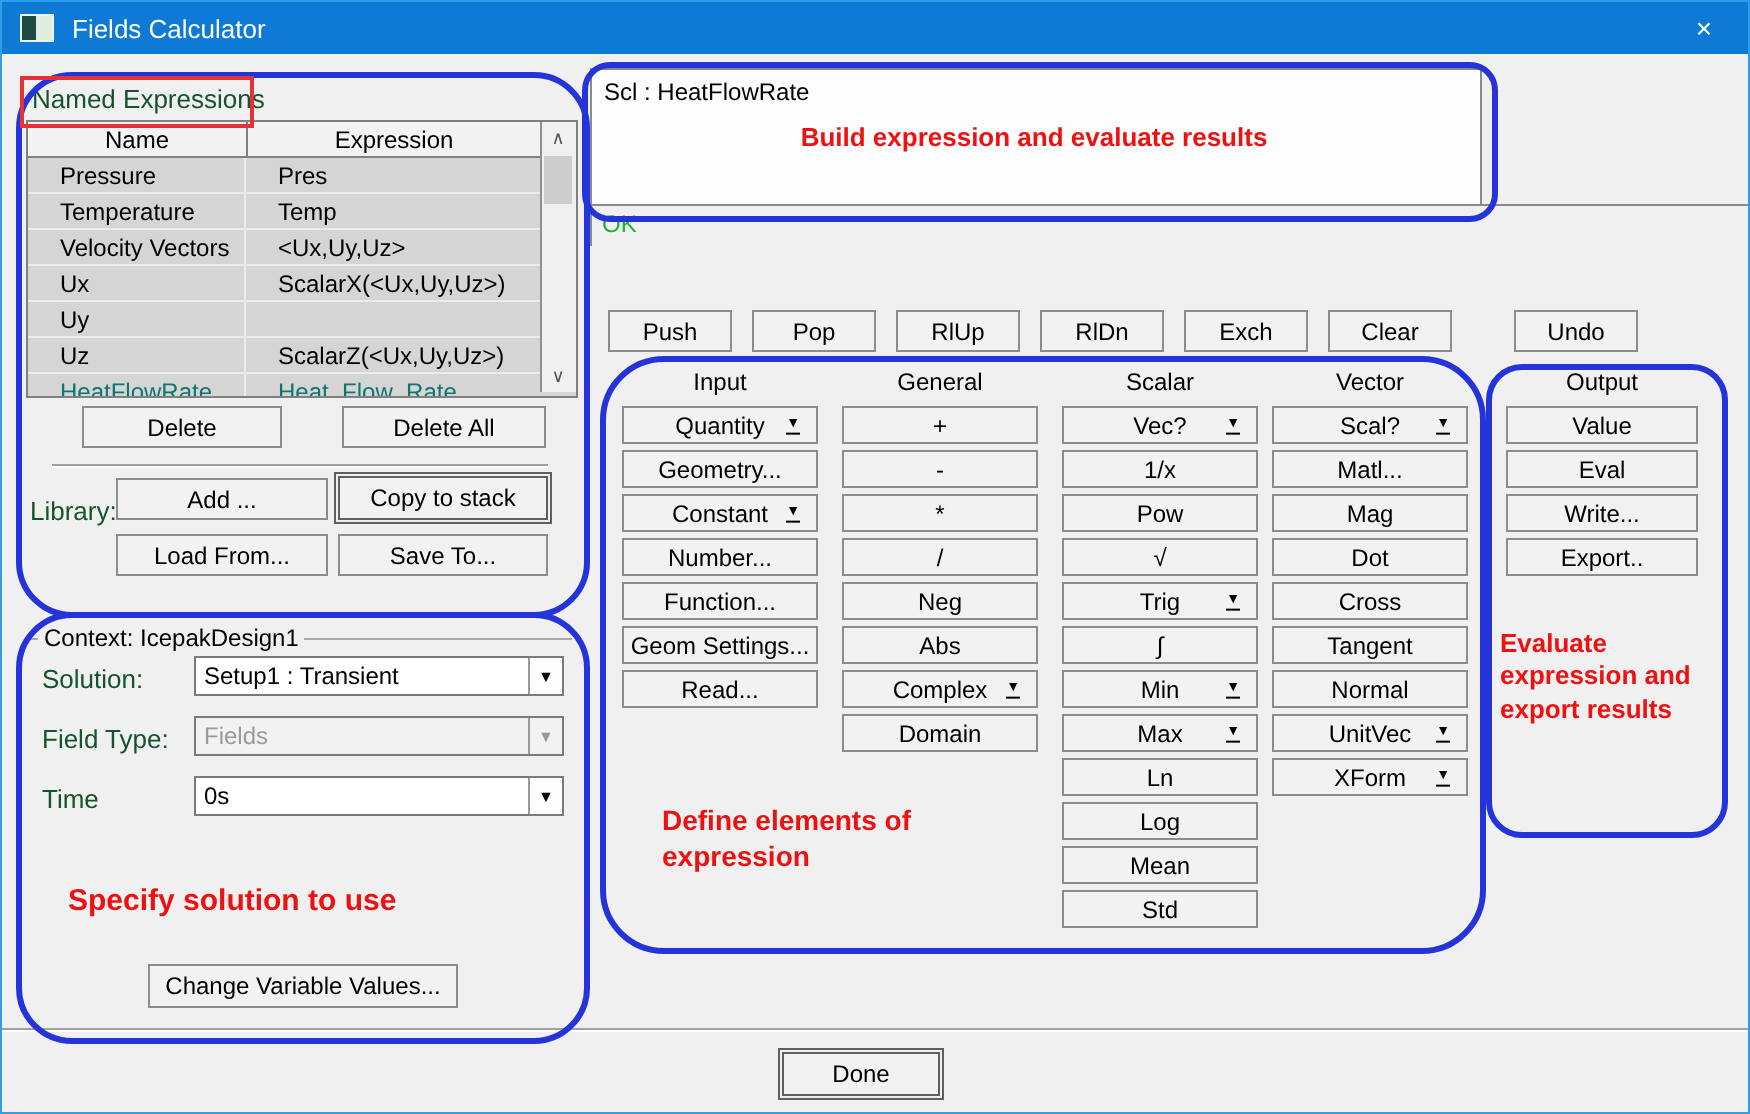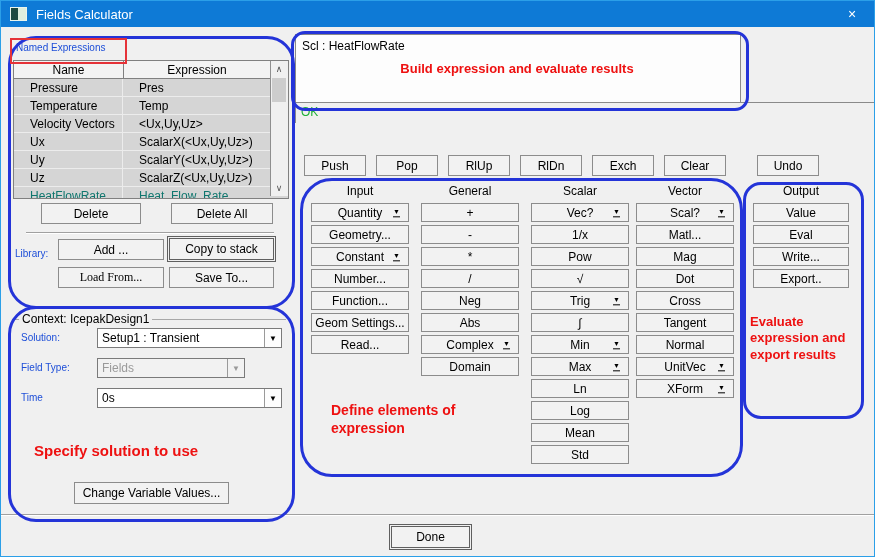--- a/index.html
+++ b/index.html
@@ -35,21 +35,21 @@
   .tbody{height:119px;overflow:hidden;}
   .trow{display:flex;height:18px;background:#d5d5d5;border-bottom:1px solid #ececec;box-sizing:border-box;}
   .td{padding-left:16px;display:flex;align-items:center;font-size:12px;box-sizing:border-box;white-space:nowrap;overflow:hidden;}
   .td.name{width:109px;border-right:1px solid #ececec;}
   .td.expr{flex:1;}
   .trow.dim .td{color:#0f766e;}
   .vscroll{position:absolute;right:0;top:0;width:17px;height:135px;border-left:1px solid #8f8f8f;background:#f0f0f0;}
   .sbtn{position:absolute;left:0;width:16px;height:16px;display:flex;align-items:center;justify-content:center;font-size:9px;color:#555;background:#f0f0f0;}
   .sthumb{position:absolute;left:1px;top:17px;width:14px;height:24px;background:#cdcdcd;}
   .hline{position:absolute;height:1px;background:#a0a0a0;border-bottom:1px solid #fff;}
-  .lbl{position:absolute;font-size:10px;color:#1d4ed8;}
+  .lbl{position:absolute;font-size:13px;color:#14532d;}
   .colhead{position:absolute;top:183px;text-align:center;font-size:12px;}
   .okstrip{position:absolute;left:294px;top:101px;width:577px;height:20px;border-top:1px solid #8a8a8a;border-left:1px solid #8a8a8a;padding-left:24px;}
   .okstrip span{position:absolute;left:5px;top:2px;color:#21b038;font-size:12px;}
   .exprbox{position:absolute;left:294px;top:33px;width:444px;height:67px;background:#fdfdfd;border:1px solid #8a8a8a;}
   .exprbox .cur{position:absolute;left:6px;top:4px;font-size:12px;}
 </style>
 </head>
 <body>
 
 <div class="dialog">
@@ -83,21 +83,20 @@
       <div class="trow">
         <div class="td name">Velocity Vectors</div>
         <div class="td expr">&lt;Ux,Uy,Uz&gt;</div>
       </div>
       <div class="trow">
         <div class="td name">Ux</div>
         <div class="td expr">ScalarX(&lt;Ux,Uy,Uz&gt;)</div>
       </div>
       <div class="trow">
         <div class="td name">Uy</div>
-        <div class="td expr">ScalarY(&lt;Ux,Uy,Uz&gt;)</div>
       </div>
       <div class="trow">
         <div class="td name">Uz</div>
         <div class="td expr">ScalarZ(&lt;Ux,Uy,Uz&gt;)</div>
       </div>
       <div class="trow dim">
         <div class="td name">HeatFlowRate</div>
         <div class="td expr">Heat_Flow_Rate</div>
       </div>
     </div>
@@ -109,34 +108,34 @@
   </div>
 
   <div class="btn" style="left:40px;top:202px;width:100px;height:21px;">Delete</div>
   <div class="btn" style="left:170px;top:202px;width:102px;height:21px;">Delete All</div>
 
   <div class="hline" style="left:25px;top:231px;width:248px;"></div>
 
   <div class="lbl" style="left:14px;top:247px;">Library:</div>
   <div class="btn" style="left:57px;top:238px;width:106px;height:21px;">Add ...</div>
   <div class="btn btn-default" style="left:168px;top:237px;width:105px;height:22px;">Copy to stack</div>
-  <div class="btn" style="left:57px;top:266px;width:106px;height:21px;font-family:Liberation Serif, serif;">Load From...</div>
+  <div class="btn" style="left:57px;top:266px;width:106px;height:21px;">Load From...</div>
   <div class="btn" style="left:168px;top:266px;width:105px;height:21px;">Save To...</div>
 
   <div class="abs groupline" style="left:12px;top:318px;width:273px;height:1px;"></div>
   <div class="grouplabel" style="left:18px;top:311px;">Context: IcepakDesign1</div>
 
   <div class="lbl" style="left:20px;top:331px;">Solution:</div>
   <div class="combo" style="left:96px;top:327px;width:185px;height:20px;">
     <div class="val">Setup1 : Transient</div>
     <div class="arrow">▼</div>
   </div>
 
   <div class="lbl" style="left:20px;top:361px;">Field Type:</div>
-  <div class="combo disabled" style="left:96px;top:357px;width:148px;height:20px;">
+  <div class="combo disabled" style="left:96px;top:357px;width:185px;height:20px;">
     <div class="val">Fields</div>
     <div class="arrow">▼</div>
   </div>
 
   <div class="lbl" style="left:20px;top:391px;">Time</div>
   <div class="combo" style="left:96px;top:387px;width:185px;height:20px;">
     <div class="val">0s</div>
     <div class="arrow">▼</div>
   </div>
 

